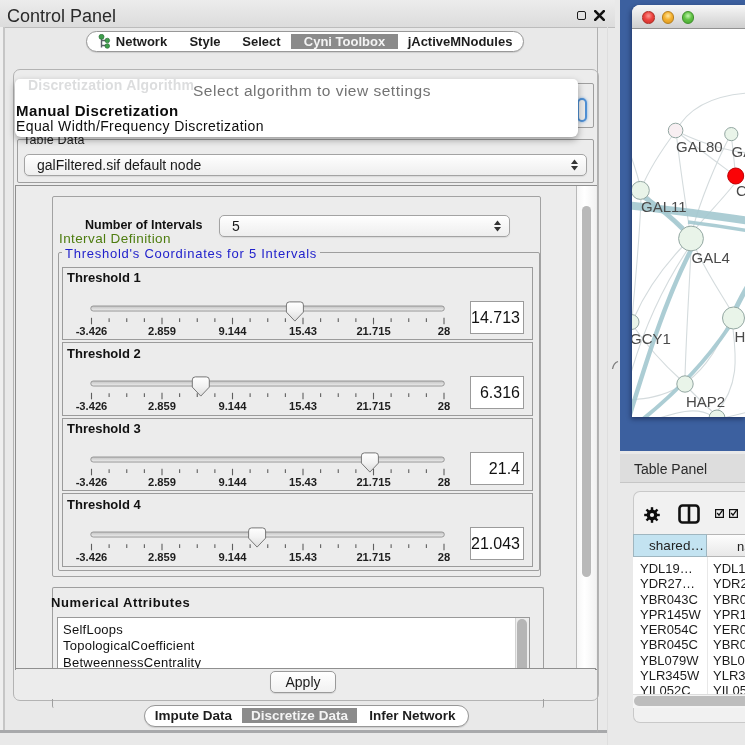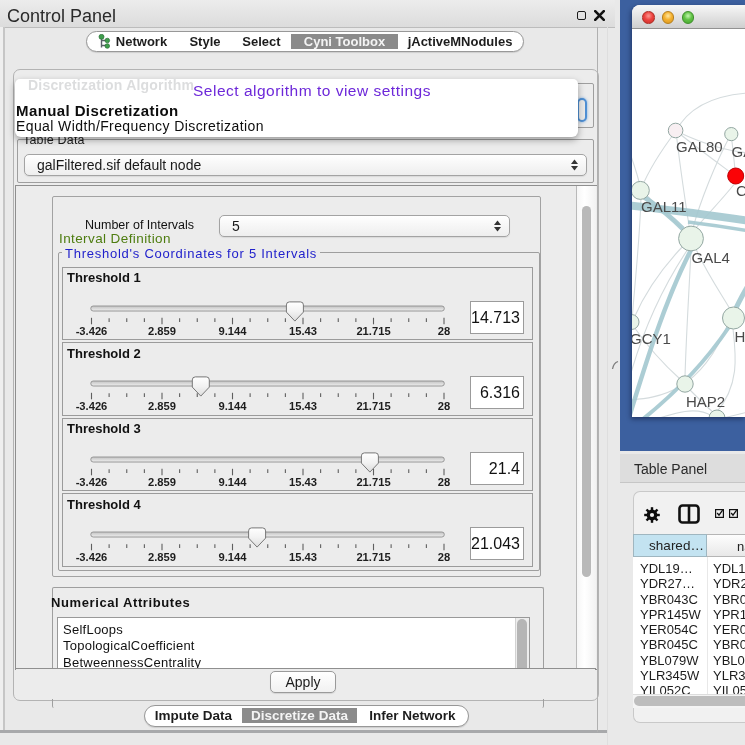--- a/index.html
+++ b/index.html
@@ -84,21 +84,21 @@
   </div>
 
   <div class="abs" style="left:15px;top:185px;width:581px;height:482.5px;border:1px solid #8f8f8f;background:#ececec;"></div>
 
   <div class="abs" style="left:576px;top:186px;width:19px;height:481.5px;background:linear-gradient(90deg,#f6f6f6,#ffffff 40%,#f2f2f2);border-left:1px solid #b9b9b9;"></div>
   <div class="abs" style="left:582px;top:206px;width:9px;height:371px;background:#b9b9b9;border-radius:5px;"></div>
 
   <div class="grp" style="left:52px;top:196px;width:487px;height:379px;border-color:#a2a2a2;"></div>
   <div class="gtitle" style="left:56px;top:190.5px;color:#4d7c0f;background:#ececec;font-size:13.5px;letter-spacing:0.4px;margin-top:40px;">Interval Definition</div>
 
-  <div class="abs" style="left:85px;top:218px;font-size:12.5px;font-weight:normal;color:#111;">Number of Intervals</div>
+  <div class="abs" style="left:85px;top:218px;font-size:12.5px;font-weight:bold;color:#111;">Number of Intervals</div>
   <div class="combo" style="left:219px;top:215px;width:289px;height:20px;">
     <div class="ctext">5</div>
     <svg class="carr" width="9" height="12" viewBox="0 0 9 12">
       <path d="M4.5 0.5 L8 5 H1 Z" fill="#333"></path>
         <path d="M4.5 11.5 L1 7 H8 Z" fill="#333"></path>
     </svg>
   </div>
 
   <div class="grp" style="left:58px;top:252px;width:480px;height:317px;"></div>
   <div class="gtitle" style="left:62px;top:246px;color:#2222cc;background:#ececec;font-size:13px;letter-spacing:0.75px;">Threshold's Coordinates for 5 Intervals</div>
@@ -417,21 +417,21 @@
 YIL052C</div>
 
   <div style="position:absolute;left:0;top:137px;width:112px;height:14px;background:#f4f4f4;border-top:1px solid #ddd;"></div>
   <div style="position:absolute;left:1px;top:139px;width:125px;height:10px;background:#bdbdbd;border-radius:5px;"></div>
 </div>
 
 
 <div class="abs" style="left:15px;top:79px;width:563px;height:58px;background:#ffffff;
      border-radius:5px 5px 6px 6px;box-shadow:0 3px 7px rgba(0,0,0,0.35);"></div>
 <div class="abs" style="left:28px;top:77px;font-size:14px;font-weight:bold;letter-spacing:0.2px;color:#dcddde;z-index:5;">Discretization Algorithm</div>
-<div class="abs" style="left:193px;top:81.5px;font-size:15.5px;letter-spacing:0.5px;color:#6d28d9;z-index:5;">Select algorithm to view settings</div>
+<div class="abs" style="left:193px;top:81.5px;font-size:15.5px;letter-spacing:0.5px;color:#737373;z-index:5;">Select algorithm to view settings</div>
 <div class="abs" style="left:16px;top:101.5px;font-size:15px;font-weight:bold;letter-spacing:0.4px;color:#0d0d0d;z-index:5;">Manual Discretization</div>
 <div class="abs" style="left:16px;top:117.5px;font-size:14px;letter-spacing:0.4px;color:#0d0d0d;z-index:5;">Equal Width/Frequency Discretization</div>
 
 <svg width="0" height="0">
     <defs>
  <linearGradient id="trk" x1="0" y1="0" x2="0" y2="1">
    <stop offset="0" stop-color="#c2c2c2"></stop>
         <stop offset="1" stop-color="#efefef"></stop>
  </linearGradient>
  <linearGradient id="thm" x1="0" y1="0" x2="0" y2="1">

